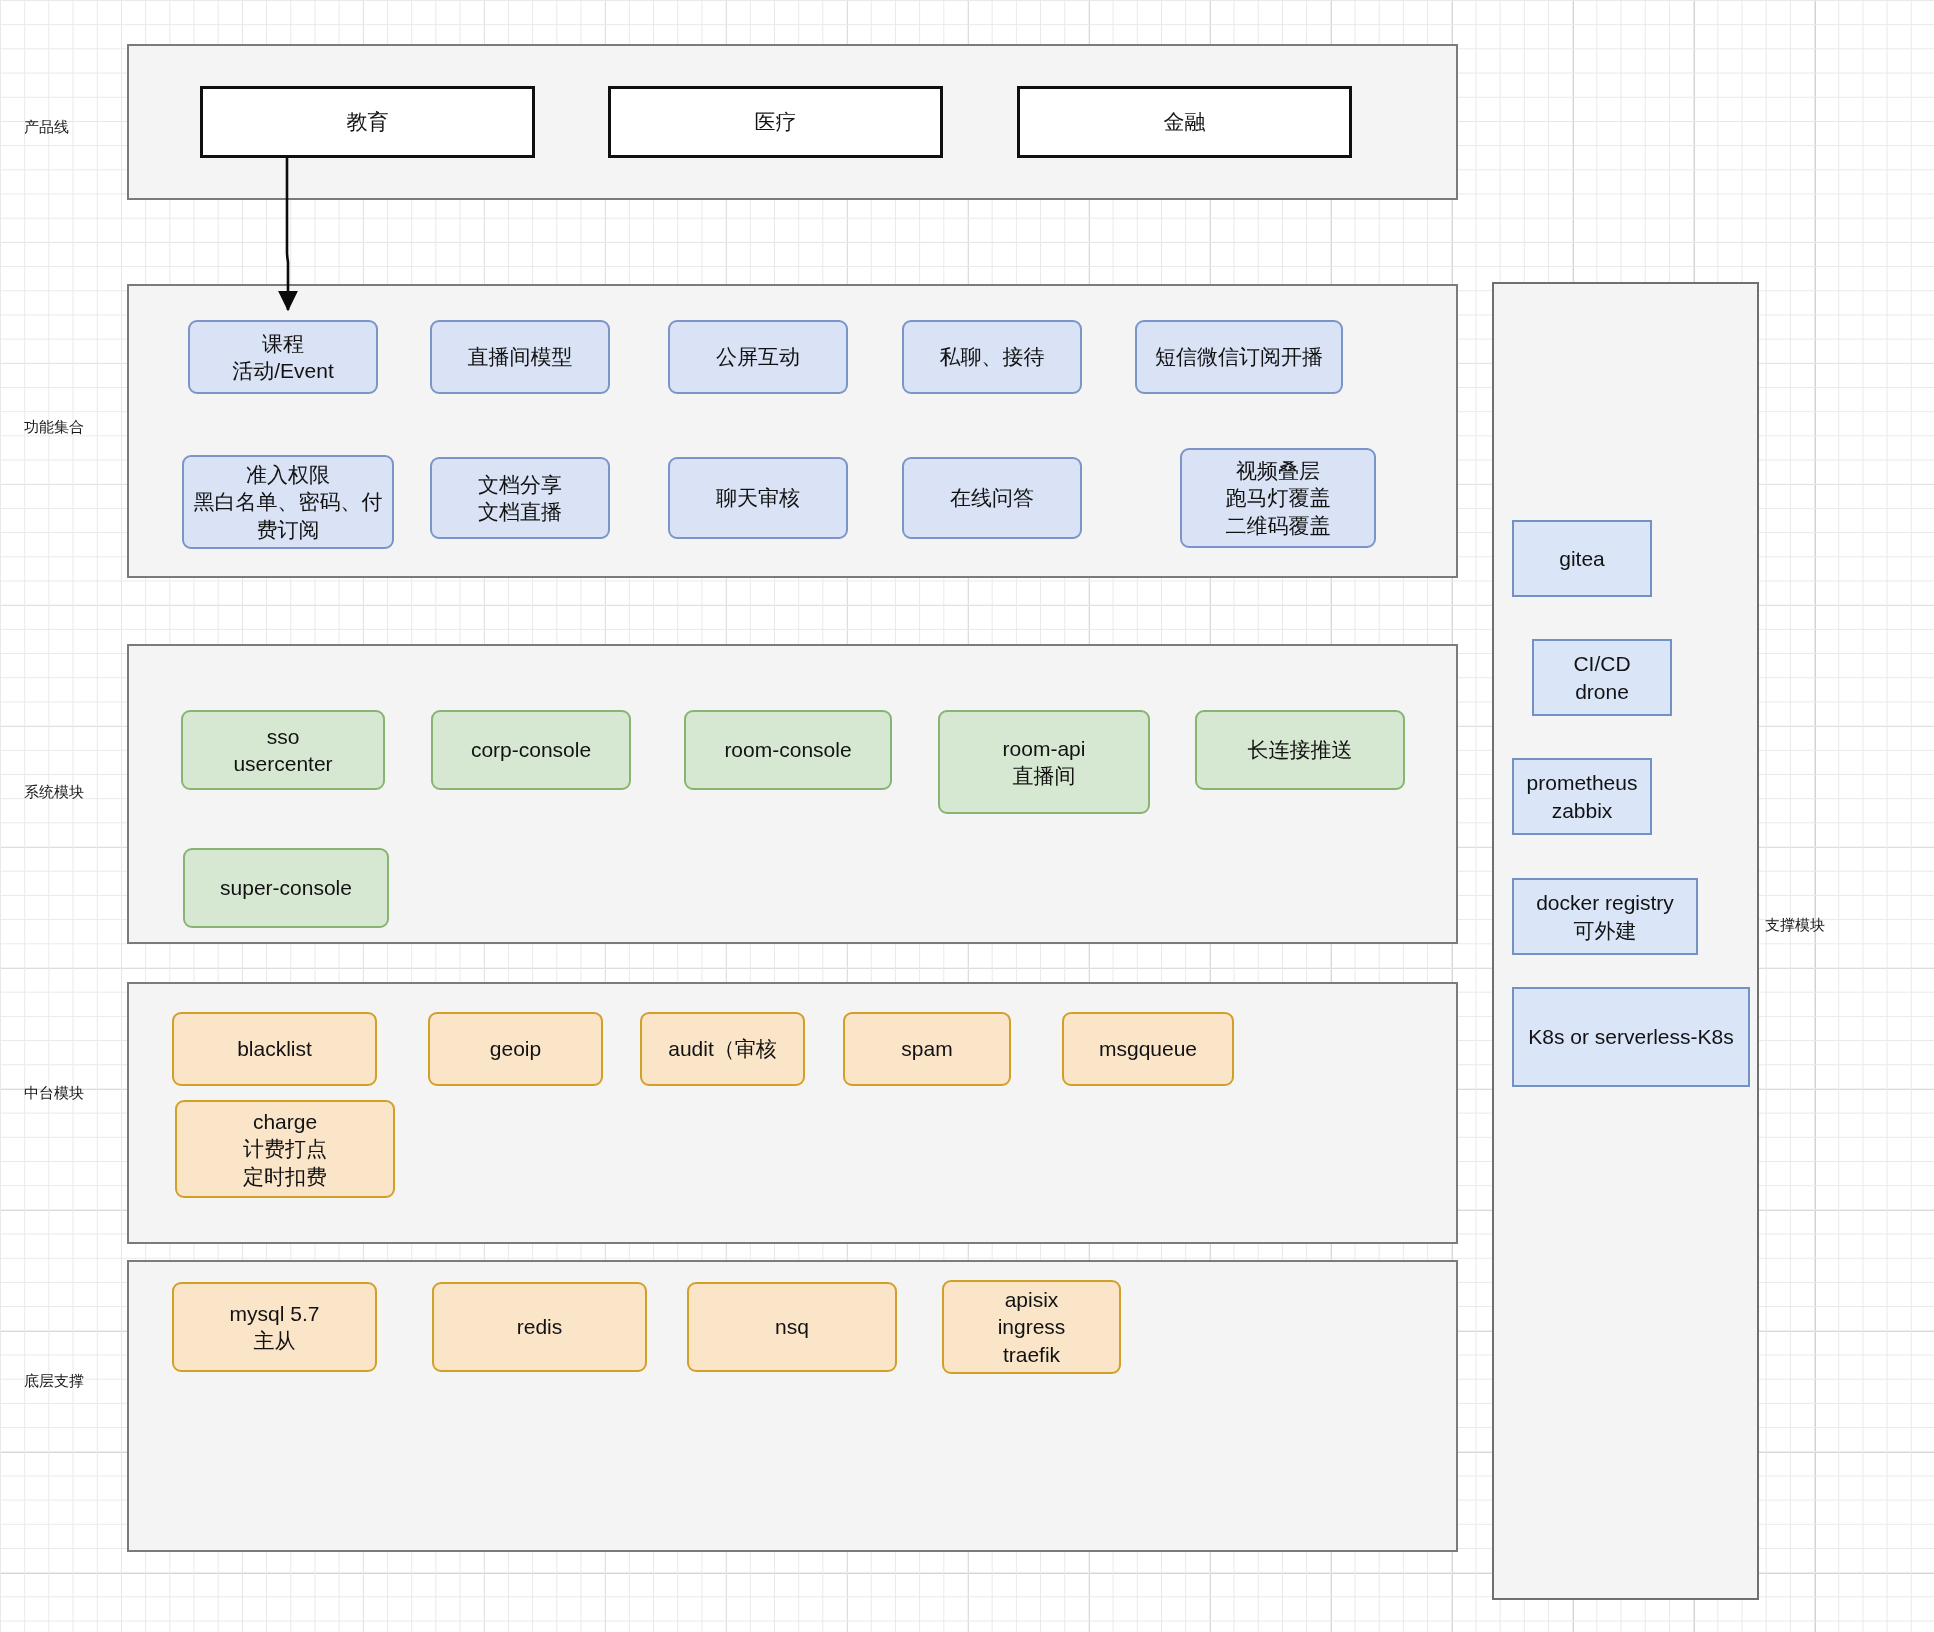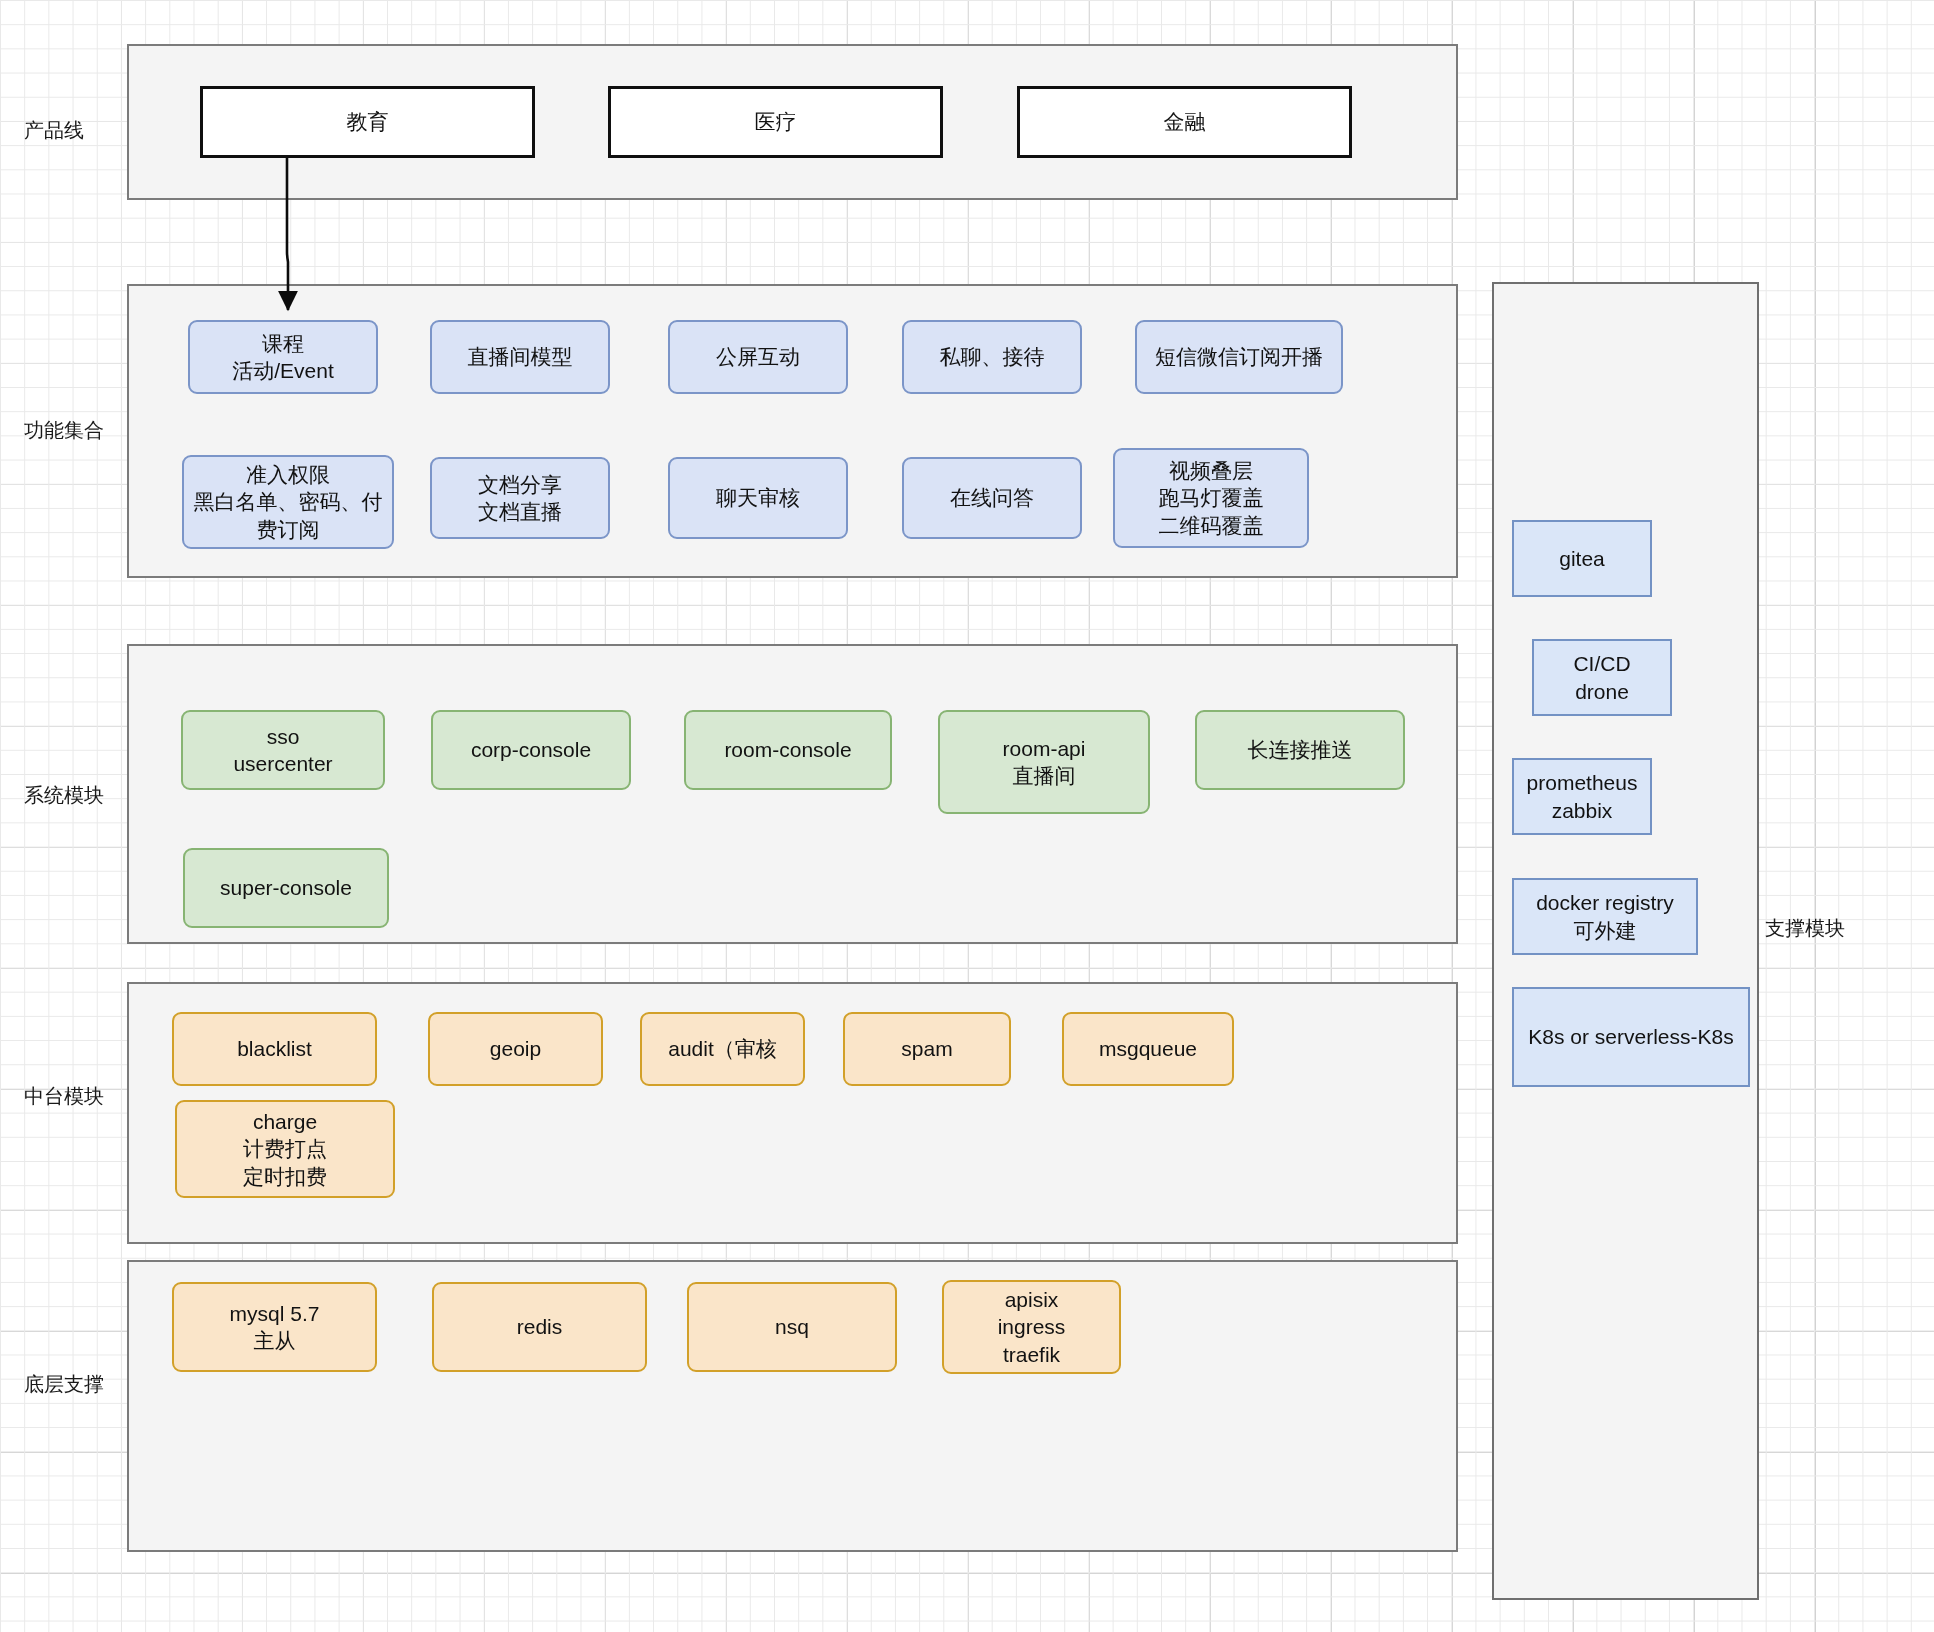--- a/index.html
+++ b/index.html
@@ -22,21 +22,21 @@
       linear-gradient(to right, #d2d2d2 1px, transparent 1px),
       linear-gradient(to bottom, #d2d2d2 1px, transparent 1px);
     background-size: 24.2px 24.2px, 24.2px 24.2px, 121px 121px, 121px 121px;
     background-position: 0 0, 0 0, 0 0, 0 0;
   }
 
   
   .row-label {
     position: absolute;
     color: #1a1a1a;
-    font-size: 20px;
+    font-size: 15px;
     line-height: 1.25;
     white-space: nowrap;
     text-align: left;
   }
 
   
   .lane {
     position: absolute;
     background: #f4f4f4;
     border: 2px solid #7b7b7b;
@@ -141,21 +141,21 @@
   <div class="node blue" style="left:430px; top:457px; width:180px; height:82px;">文档分享
 文档直播</div>
 
   <div class="node blue" style="left:182px; top:455px; width:212px; height:94px;">准入权限
 黑白名单、密码、付费订阅</div>
 
   <div class="node blue" style="left:668px; top:457px; width:180px; height:82px;">聊天审核</div>
 
   <div class="node blue" style="left:902px; top:457px; width:180px; height:82px;">在线问答</div>
 
-  <div class="node blue" style="left:1113px; top:448px; width:196px; height:100px;">视频叠层
+  <div class="node blue" style="left:1180px; top:448px; width:196px; height:100px;">视频叠层
 跑马灯覆盖
 二维码覆盖</div>
 
   <div class="lane" style="left:127px; top:644px; width:1331px; height:300px;"></div>
 
   <div class="node green" style="left:181px; top:710px; width:204px; height:80px;">sso
 usercenter</div>
 
   <div class="node green" style="left:431px; top:710px; width:200px; height:80px;">corp-console</div>
 

